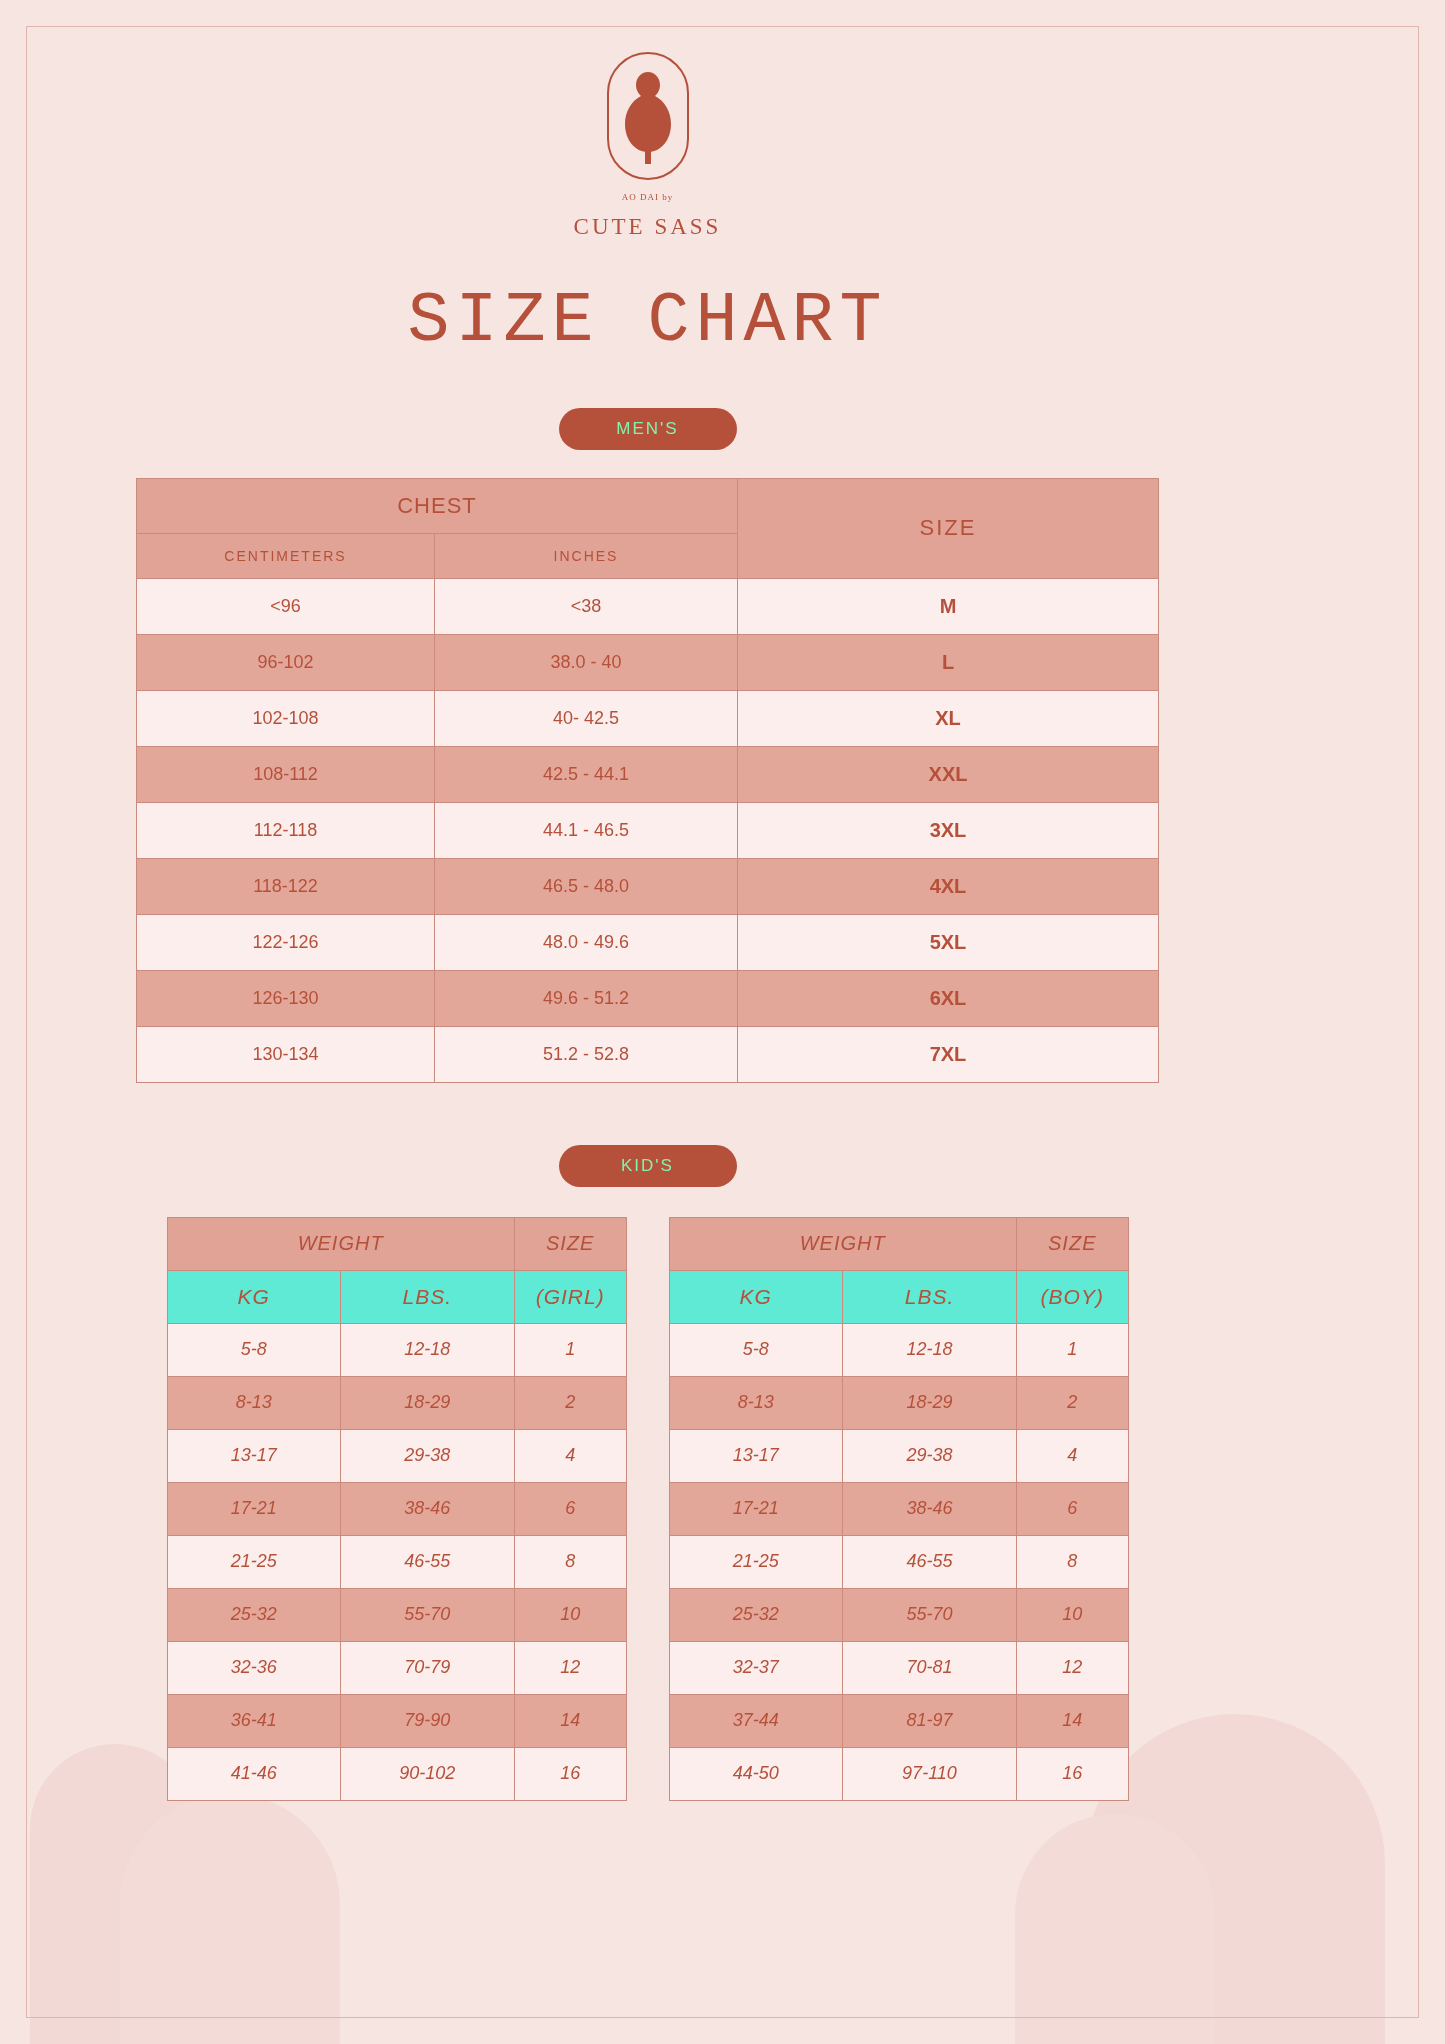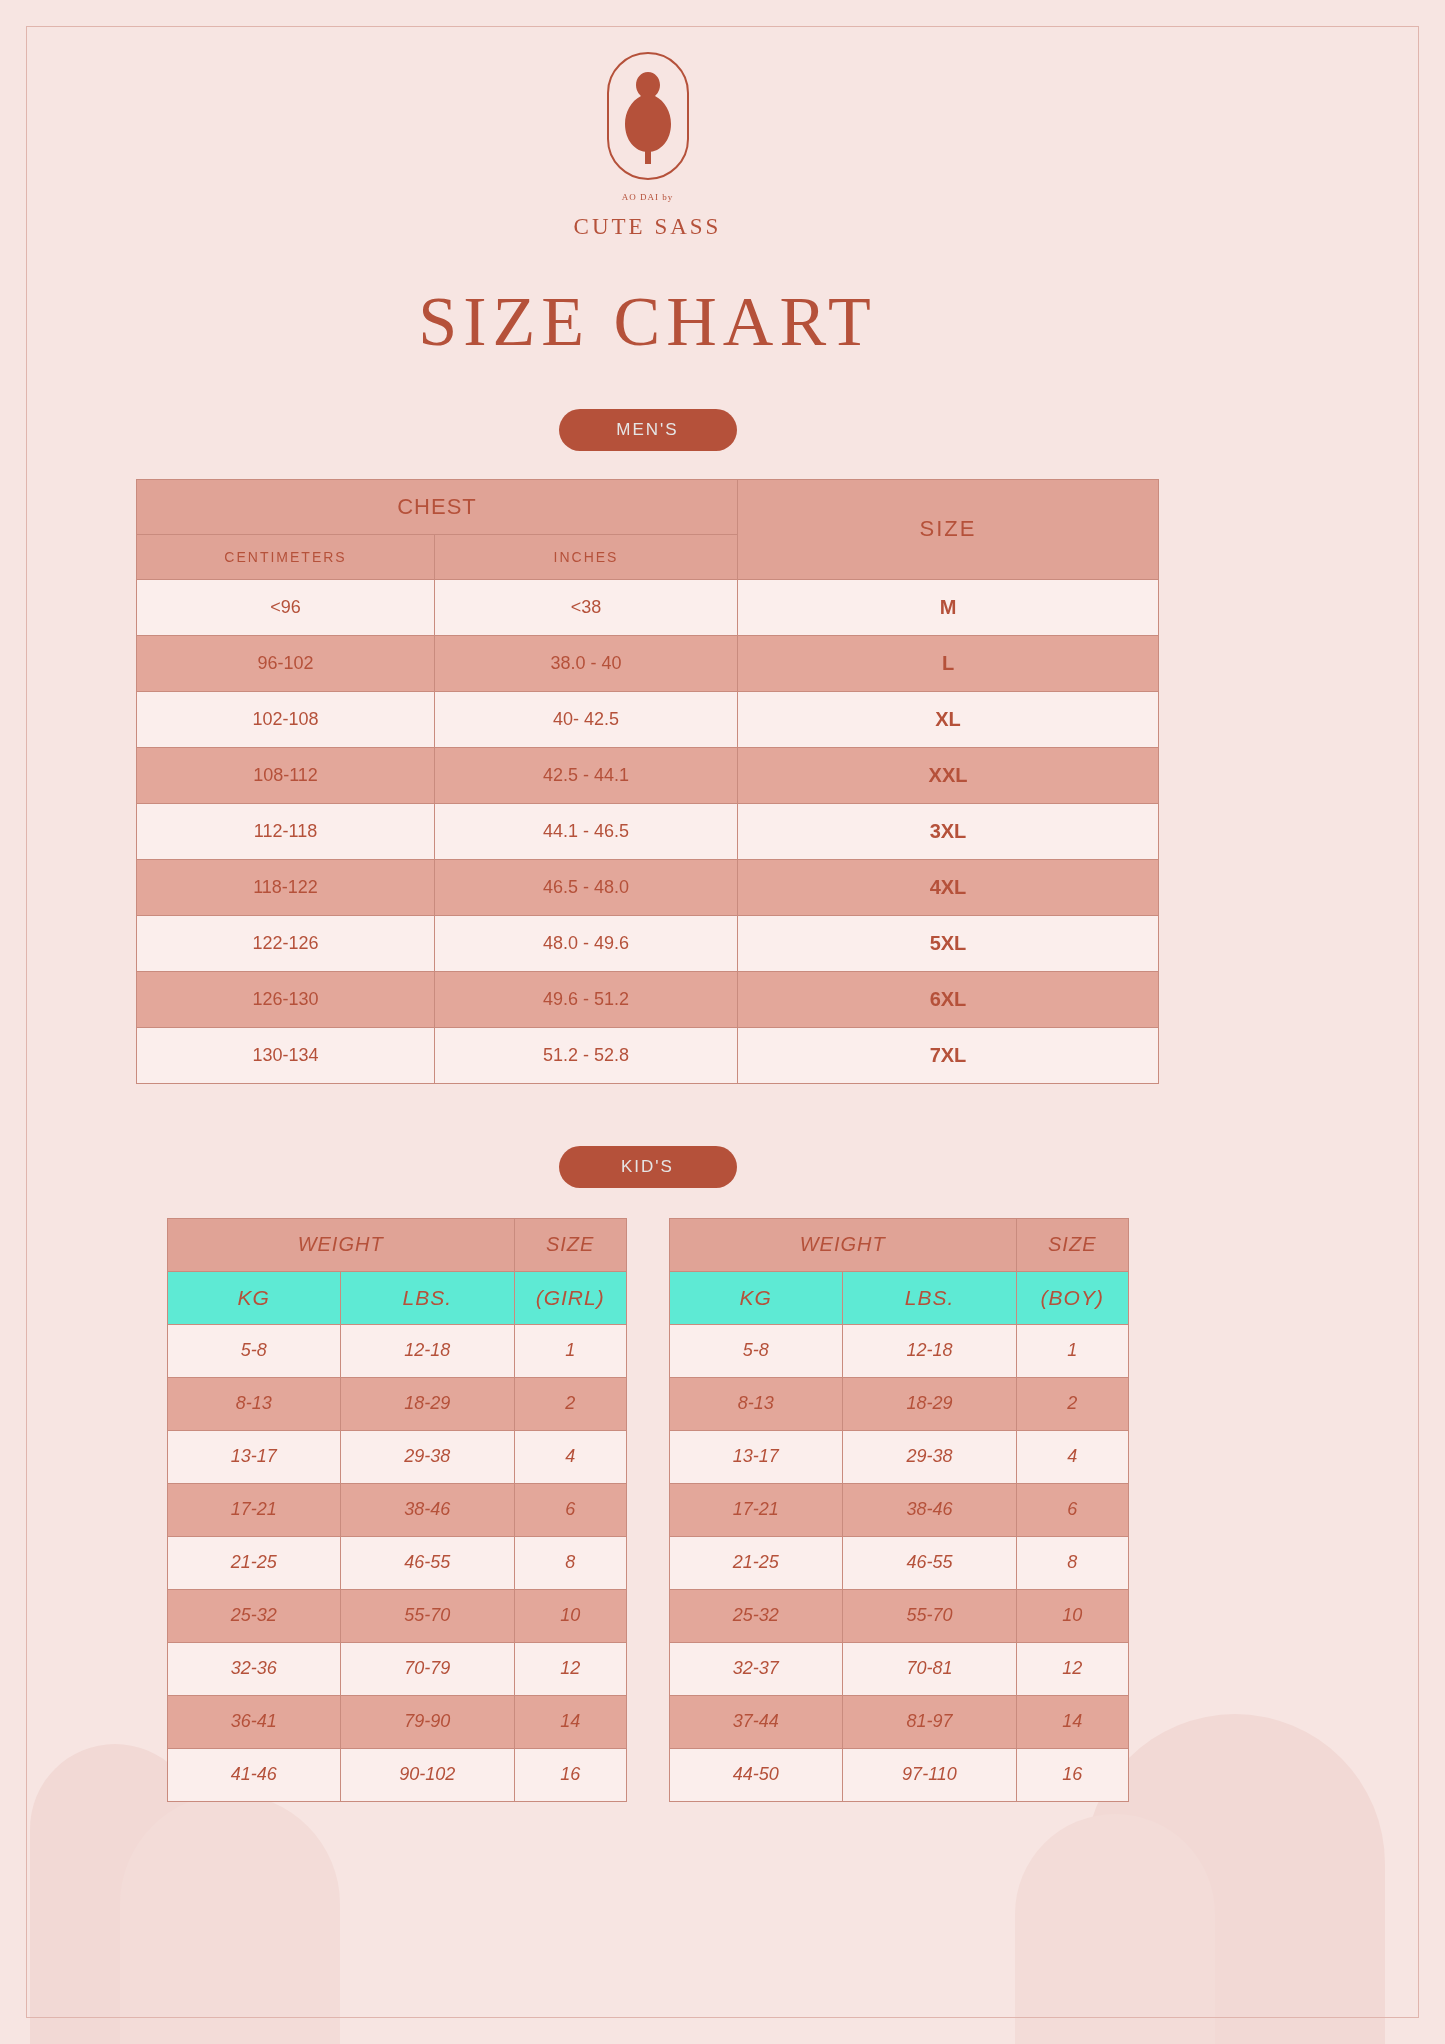--- a/index.html
+++ b/index.html
@@ -72,36 +72,36 @@
     margin-top: 12px;
     font-family: "Liberation Serif", serif;
     font-size: 23px;
     letter-spacing: 3px;
     color: #b5513a;
   }
 
   
   .title {
     text-align: center;
-    font-family: Liberation Serif, serif;
+    font-family: Liberation Mono, monospace;
     font-size: 70px;
     letter-spacing: 6px;
     color: #b5513a;
     margin-top: 42px;
     font-weight: normal;
   }
 
   .pill {
     display: block;
     margin: 24px auto 0 auto;
     width: 178px;
     padding: 11px 0;
     text-align: center;
     background: #b5513a;
-    color: #e5e5e5;
+    color: #86efac;
     border-radius: 24px;
     font-size: 17px;
     letter-spacing: 2px;
     font-family: "Liberation Sans", sans-serif;
   }
 
   
   table {
     border-collapse: collapse;
     font-family: "Liberation Sans", sans-serif;

